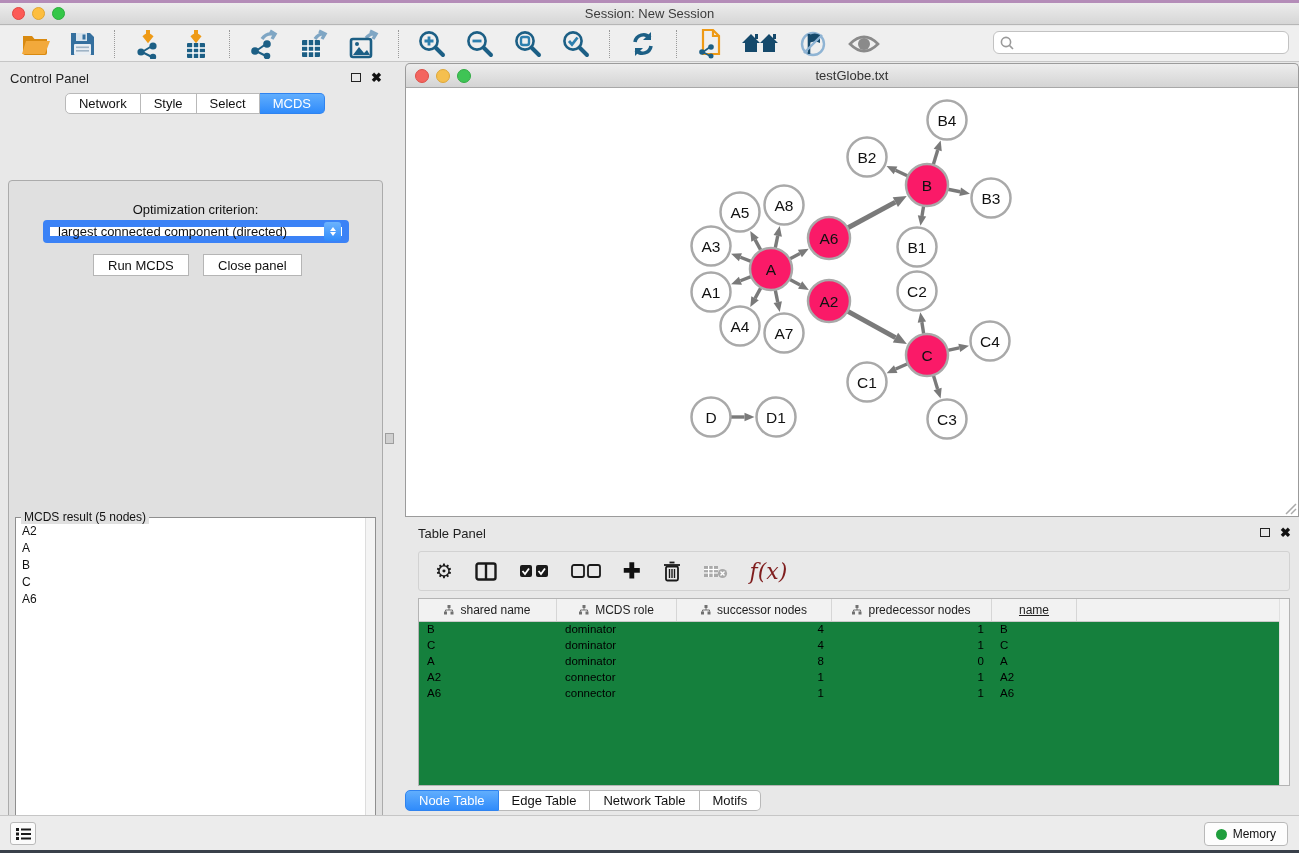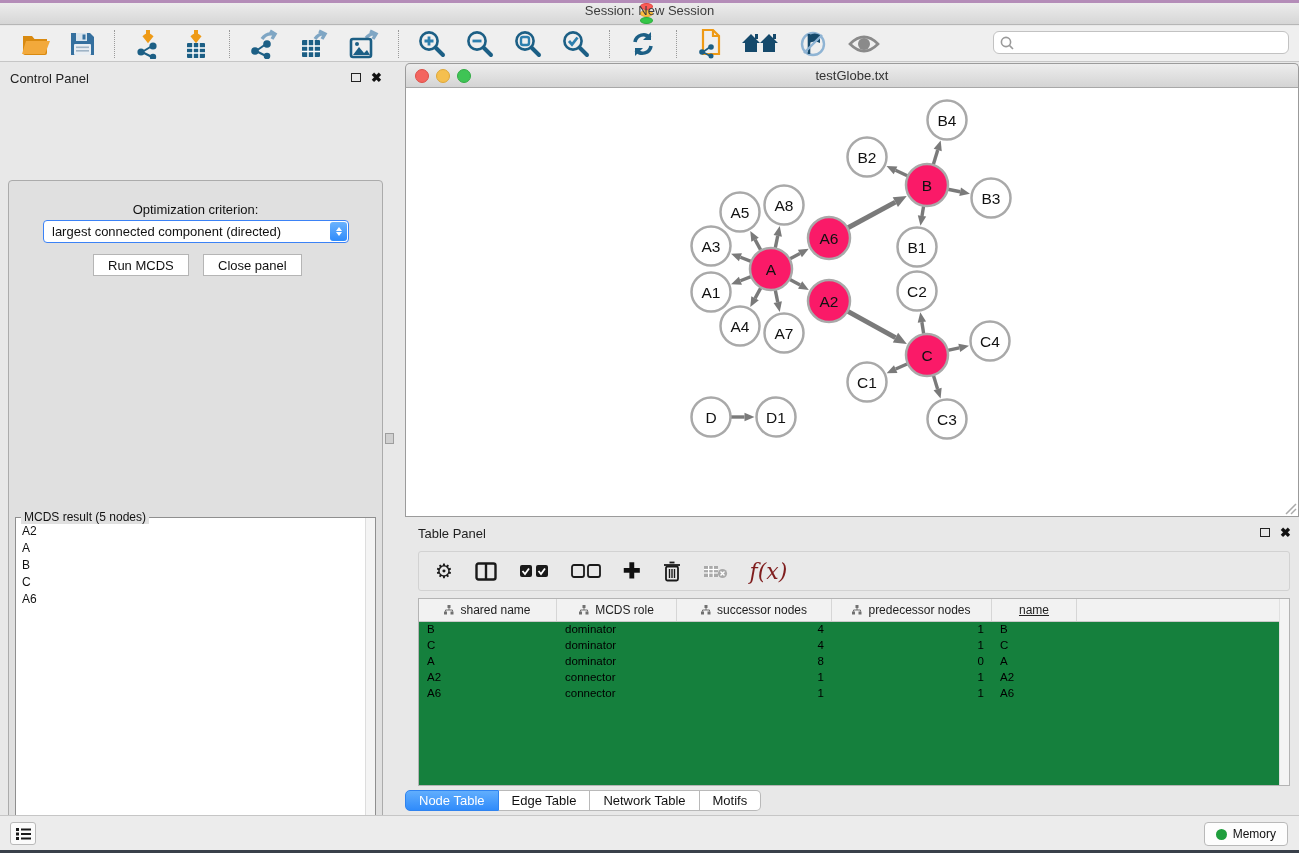--- a/index.html
+++ b/index.html
@@ -4,21 +4,21 @@
 <style>
   * { margin:0; padding:0; box-sizing:border-box; }
   html,body { width:1299px; height:853px; overflow:hidden; }
   body { font-family:"Liberation Sans", sans-serif; background:#e8e8e8; position:relative; }
   .abs { position:absolute; }
 
   
   #desktop-top { left:0; top:0; width:1299px; height:3px; }
   #titlebar { left:0; top:3px; width:1299px; height:22px;
     background:linear-gradient(#ececec,#d6d6d6); border-bottom:1px solid #b6b6b6;
-    display:flex; align-items:center;flex-direction:column; }
+    display:flex; align-items:center; }
   .light { width:13px; height:13px; border-radius:50%; display:inline-block; margin-right:7px; }
   #app-title { position:absolute; left:0; right:0; text-align:center; font-size:13px; color:#3c3c3c; }
 
   #toolbar { left:0; top:26px; width:1299px; height:36px; background:#efefef;
     border-bottom:1px solid #c6c6c6; display:flex; align-items:center; padding-left:12px; }
   .tb { background:none; border:none; padding:2px 6px; margin:0 3px; cursor:pointer; display:flex; align-items:center; }
   .tbsep { width:1px; height:28px; border-left:1px dotted #9a9a9a; margin:0 9px; }
   #search-wrap { position:absolute; right:10px; top:5px; width:296px; height:23px;
     background:#fff; border:1px solid #c2c2c2; border-radius:6px; display:flex; align-items:center; padding-left:5px; }
   #search-input { border:none; outline:none; flex:1; font-size:12px; background:transparent; height:100%; }
@@ -36,21 +36,21 @@
   .seg-tab { font-size:13px; color:#111; background:#fff; border:1px solid #b9b9b9; border-left:none;
     padding:2px 13px; height:21px; cursor:pointer; line-height:16px; }
   .seg-tab:first-child { border-left:1px solid #b9b9b9; border-radius:5px 0 0 5px; }
   .seg-tab:last-child { border-radius:0 5px 5px 0; }
   .seg-tab.active { background:linear-gradient(#61aefd,#2f8bfb); color:#fff; border-color:#2f83ef; }
 
   #cp-content { position:absolute; left:8px; top:117px; width:375px; height:688px;
     background:#e0e0e0; border:1px solid #ababab; border-radius:4px; }
   #opt-label { position:absolute; left:0; width:100%; top:21px; text-align:center; font-size:13px; color:#111; }
   #criterion-select { position:absolute; left:34px; top:39px; width:306px; height:23px; background:#fff;
-    border:1px solid #3b82f6; border-radius:4px; display:flex; align-items:center; cursor:pointer; }
+    border:7px solid #3b82f6; border-radius:4px; display:flex; align-items:center; cursor:pointer; }
   #criterion-value { flex:1; font-size:13px; padding-left:8px; color:#111; white-space:nowrap; }
   #spinner { width:17px; height:19px; margin-right:1px; border-radius:3px;
     background:linear-gradient(#6cb3fd,#2f8bfb); display:flex; flex-direction:column; align-items:center; justify-content:center; gap:1px; }
   .chev { width:0; height:0; border-left:3.5px solid transparent; border-right:3.5px solid transparent; }
   .chev.up { border-bottom:4px solid #fff; } .chev.down { border-top:4px solid #fff; }
   .push-btn { position:absolute; top:73px; height:22px; background:#fff; border:1px solid #b5b5b5;
     border-radius:0; font-size:13px; color:#111; padding:0 14px; cursor:pointer; }
   #run-btn { left:84px; } #closepanel-btn { left:194px; }
 
   #result-box { position:absolute; left:6px; top:336px; width:361px; height:340px;
@@ -277,20 +277,26 @@
 </div>
 
 <div id="control-panel" class="abs">
   <div id="cp-header">
     <span id="cp-title">Control Panel</span>
     <span class="panel-btns">
       <button class="panel-btn"><span class="float-icon"></span></button>
       <button class="panel-btn"><span class="close-x">✖</span></button>
     </span>
   </div>
+  <div class="seg-row" id="cp-tabs">
+      <button class="seg-tab">Network</button>
+      <button class="seg-tab">Style</button>
+      <button class="seg-tab">Select</button>
+      <button class="seg-tab active">MCDS</button>
+    </div>
   <div id="cp-content">
     <div id="opt-label">Optimization criterion:</div>
     <div id="criterion-select">
       <span id="criterion-value">largest connected component (directed)</span>
       <span id="spinner">
           <span class="chev up"></span>
           <span class="chev down"></span>
         </span>
     </div>
     <button class="push-btn" id="run-btn">Run MCDS</button>

